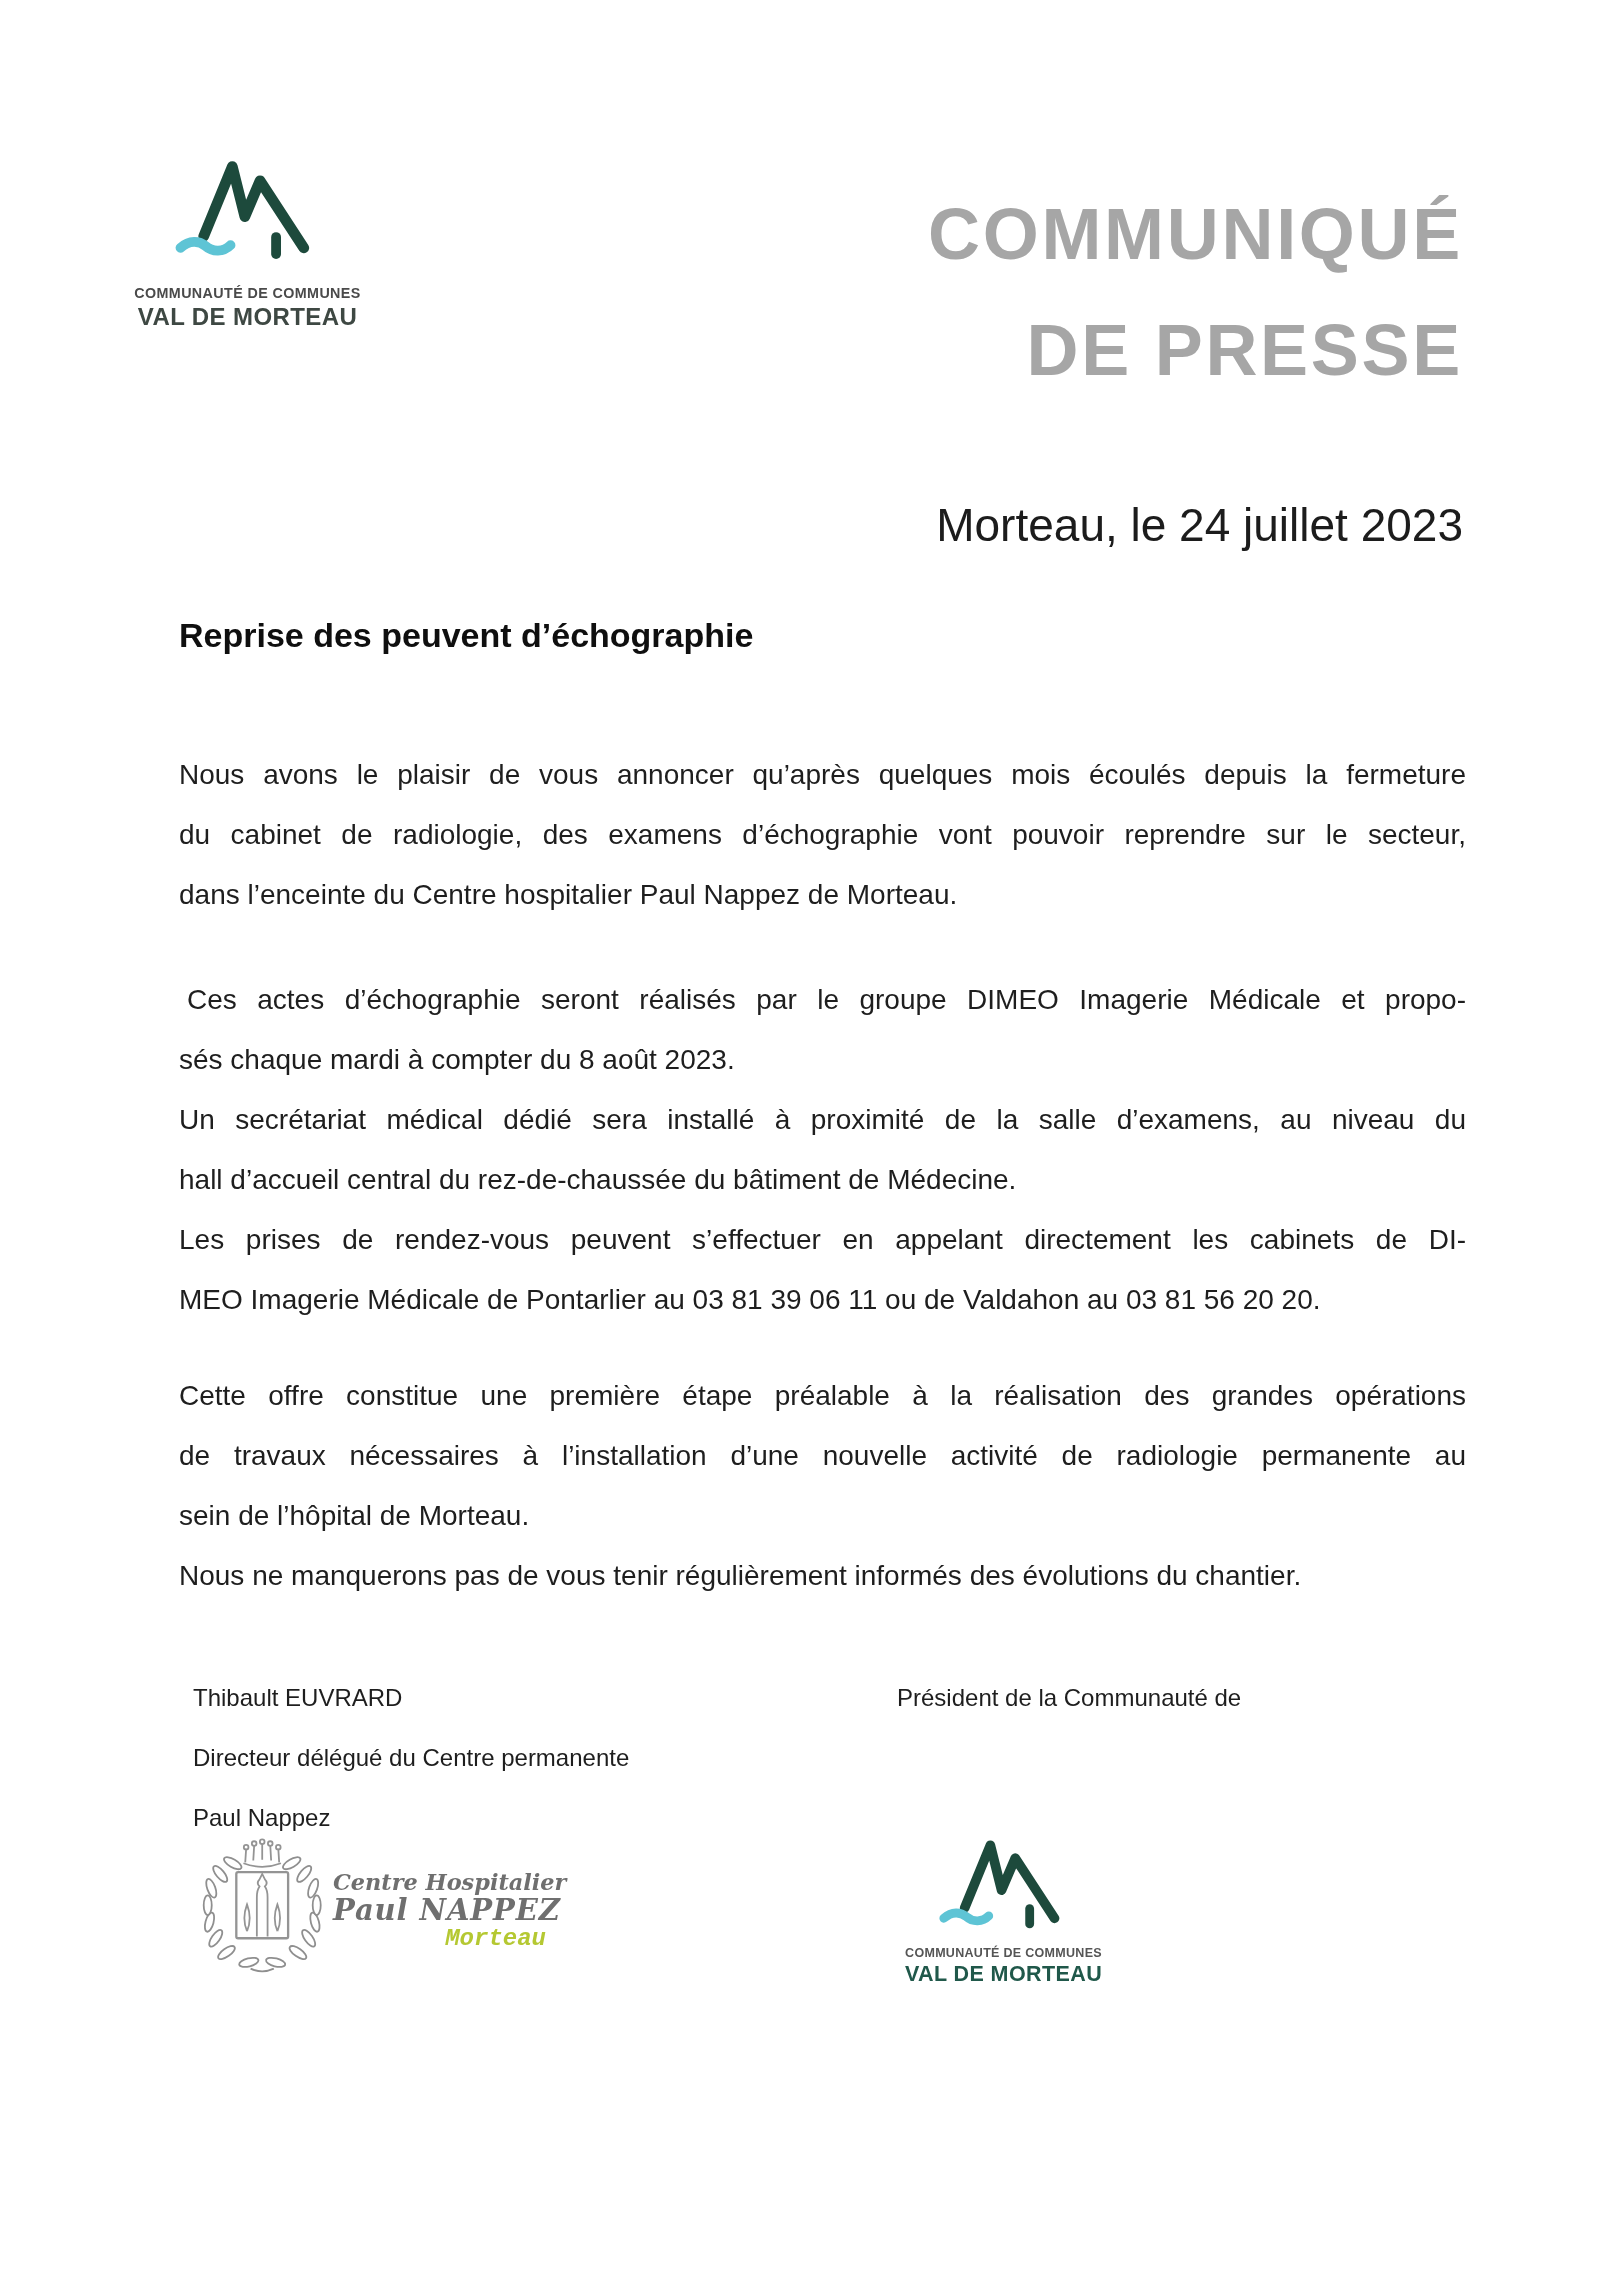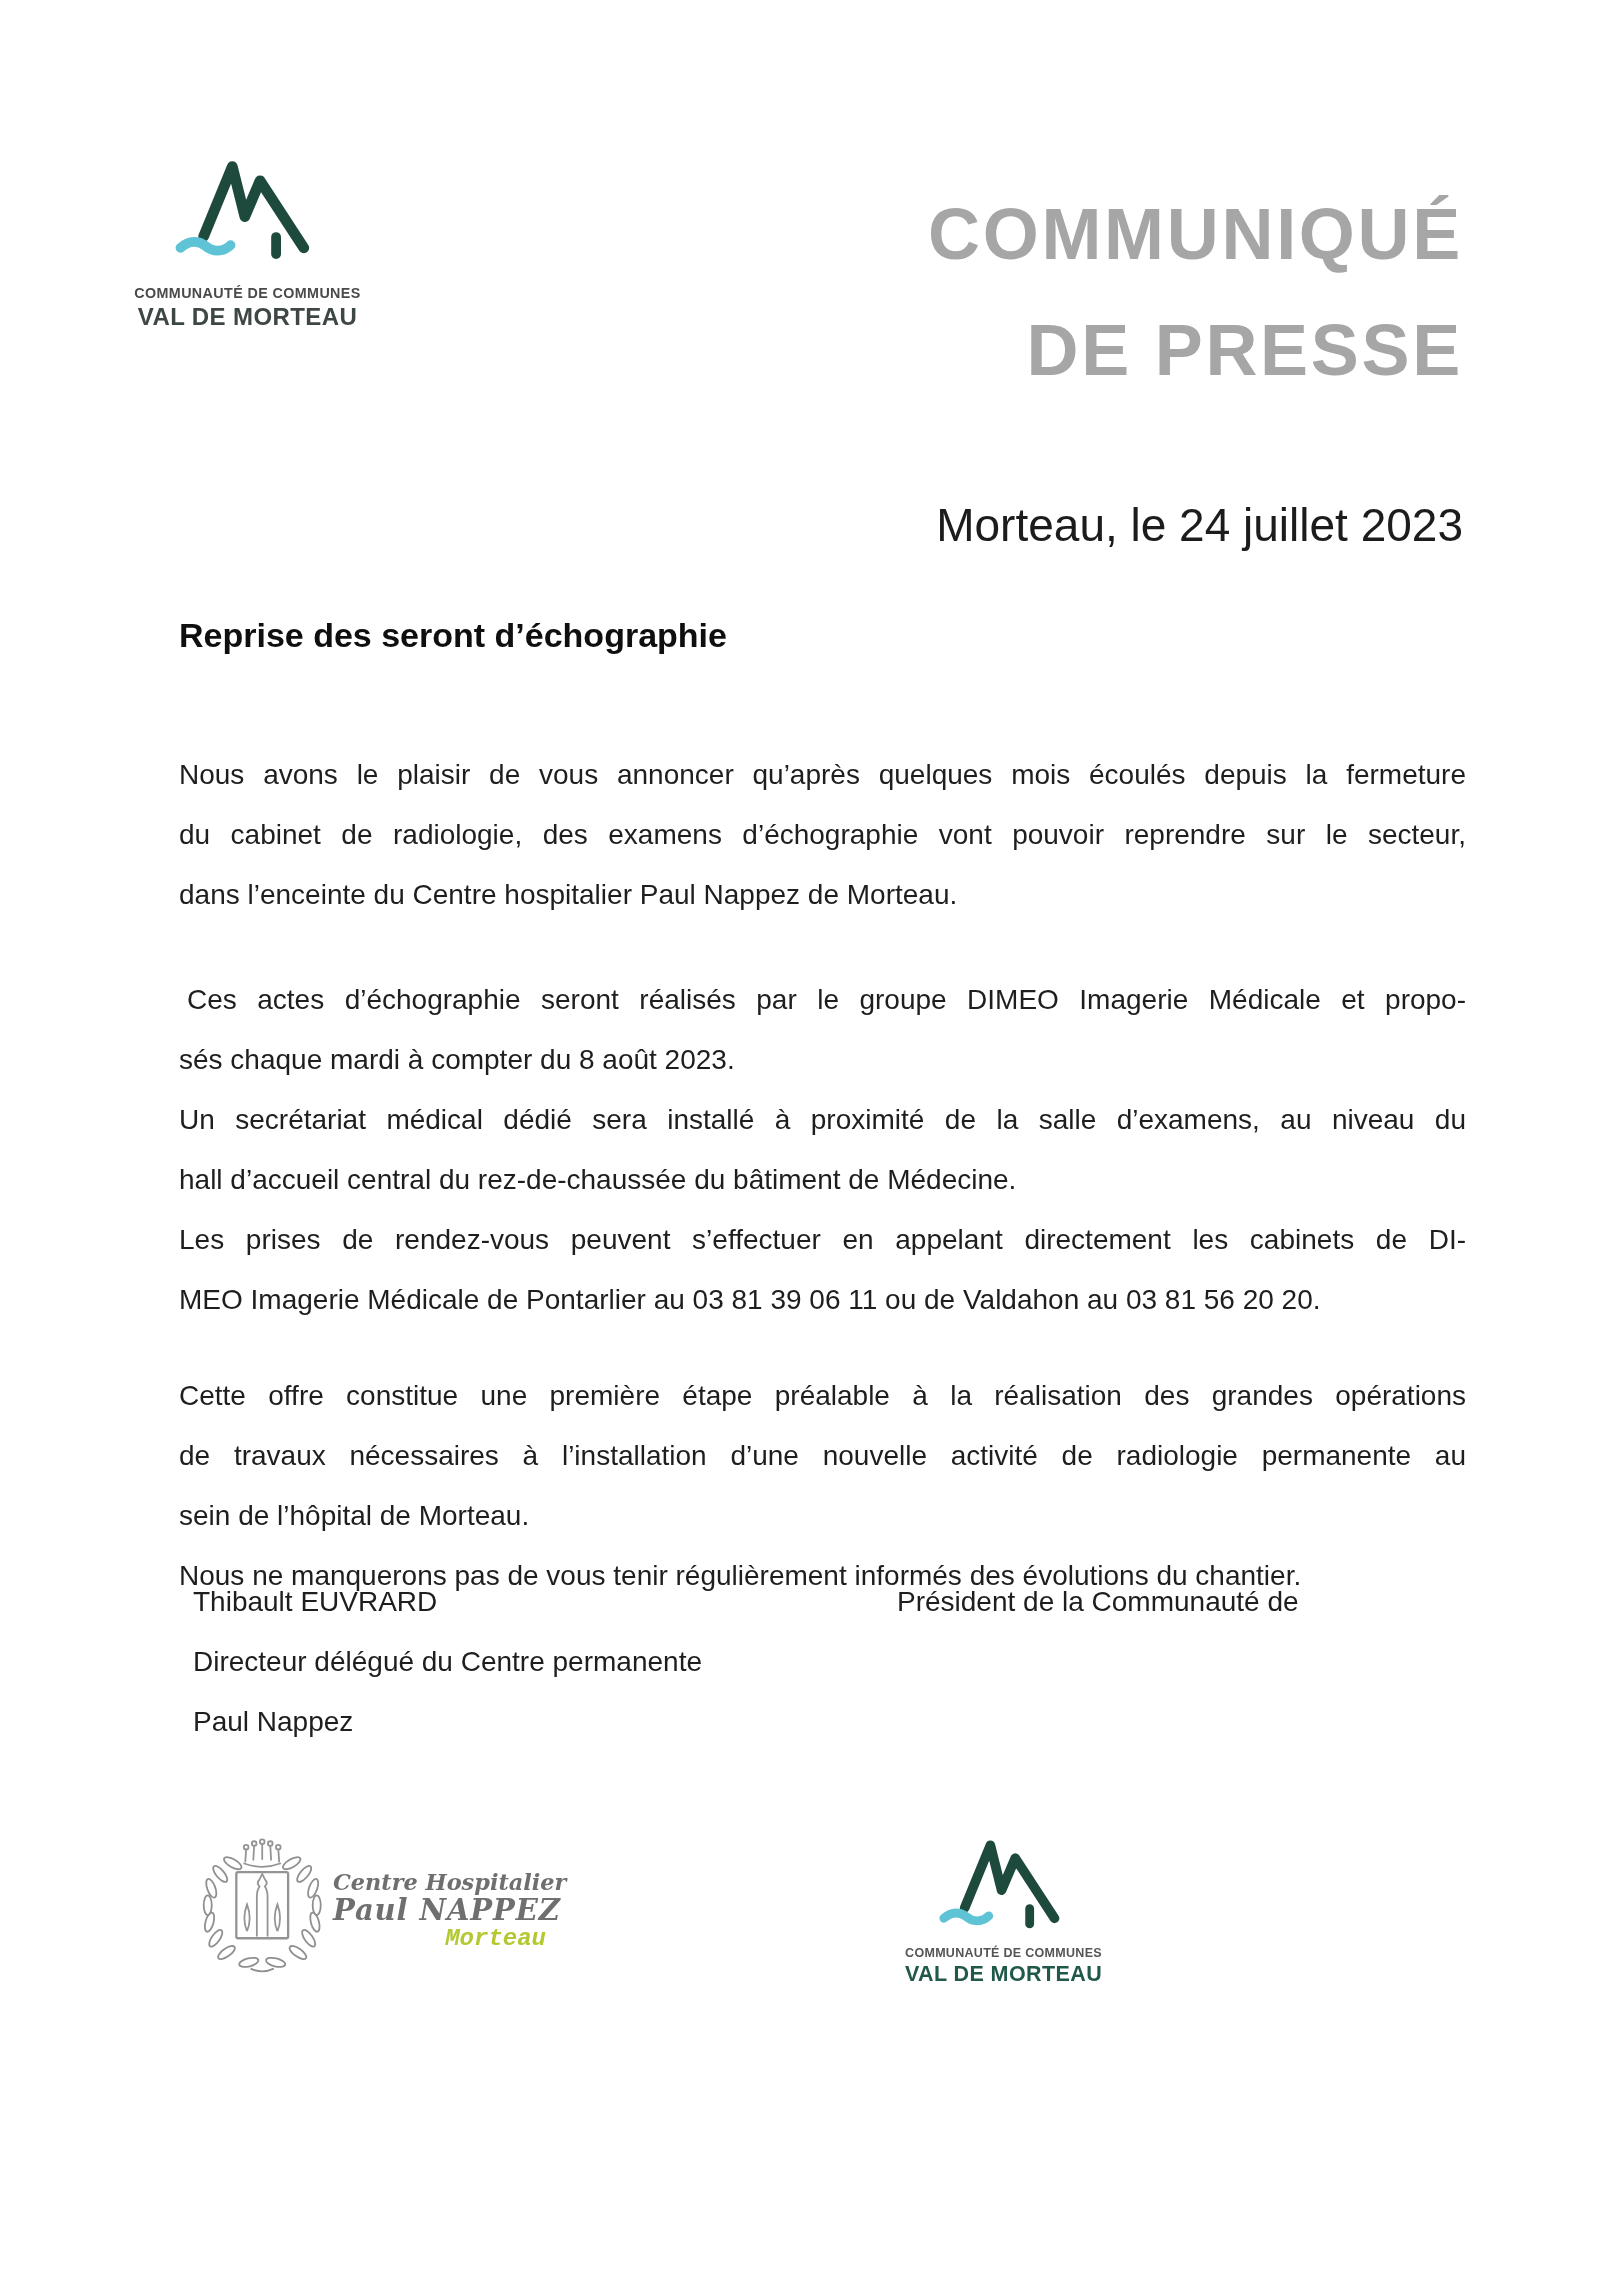--- a/index.html
+++ b/index.html
@@ -21,21 +21,21 @@
   
   .headline{position:absolute;left:179px;top:616px;margin:0;font-size:34px;font-weight:700;color:#0f0f0f;white-space:nowrap;}
   
   .body-text{position:absolute;left:179px;top:745px;width:1287px;font-size:28px;color:#1e1e1e;}
   .line{line-height:60px;height:60px;overflow:hidden;}
   .line.j{text-align:justify;text-align-last:justify;}
   .line.indent{text-indent:8px;}
   .para.g1{margin-bottom:45px;}
   .para.g2{margin-bottom:36px;}
   
-  .sig{position:absolute;top:1572px;font-size:28px;color:#1e1e1e;}
+  .sig{position:absolute;top:1668px;font-size:24px;color:#1e1e1e;}
   .sig-left{left:193px;}
   .sig-right{left:897px;}
   .sig .sline{line-height:60px;white-space:nowrap;}
   
   .hosp-logo{position:absolute;left:197px;top:1831px;width:349px;height:188px;}
   .hosp-logo svg{position:absolute;left:0;top:5.4px;}
   .hosp-text{position:absolute;left:136px;top:38px;width:213px;text-align:right;
     font-family:"DejaVu Serif", serif;font-style:italic;font-weight:700;color:#6f6f6f;}
   .hosp-line1{font-size:22.4px;line-height:26px;white-space:nowrap;}
   .hosp-line2{font-size:29px;line-height:30px;letter-spacing:0.9px;white-space:nowrap;}
@@ -69,21 +69,21 @@
     <div class="cc-large">VAL DE MORTEAU</div>
   </div>
 
   <div class="doc-title">
     <div>COMMUNIQUÉ</div>
     <div>DE PRESSE</div>
   </div>
 
   <div class="dateline">Morteau, le 24 juillet 2023</div>
 
-  <h1 class="headline">Reprise des seront d’échographie</h1>
+  <h1 class="headline">Reprise des peuvent d’échographie</h1>
 
   <div class="body-text">
     <div class="para g1">
       <div class="line j">Nous avons le plaisir de vous annoncer qu’après quelques mois écoulés depuis la fermeture</div>
       <div class="line j">du cabinet de radiologie, des examens d’échographie vont pouvoir reprendre sur le secteur,</div>
       <div class="line">dans l’enceinte du Centre hospitalier Paul Nappez de Morteau.</div>
     </div>
     <div class="para g2">
       <div class="line j indent">Ces actes d’échographie seront réalisés par le groupe DIMEO Imagerie Médicale et propo-</div>
       <div class="line">sés chaque mardi à compter du 8 août 2023.</div>

